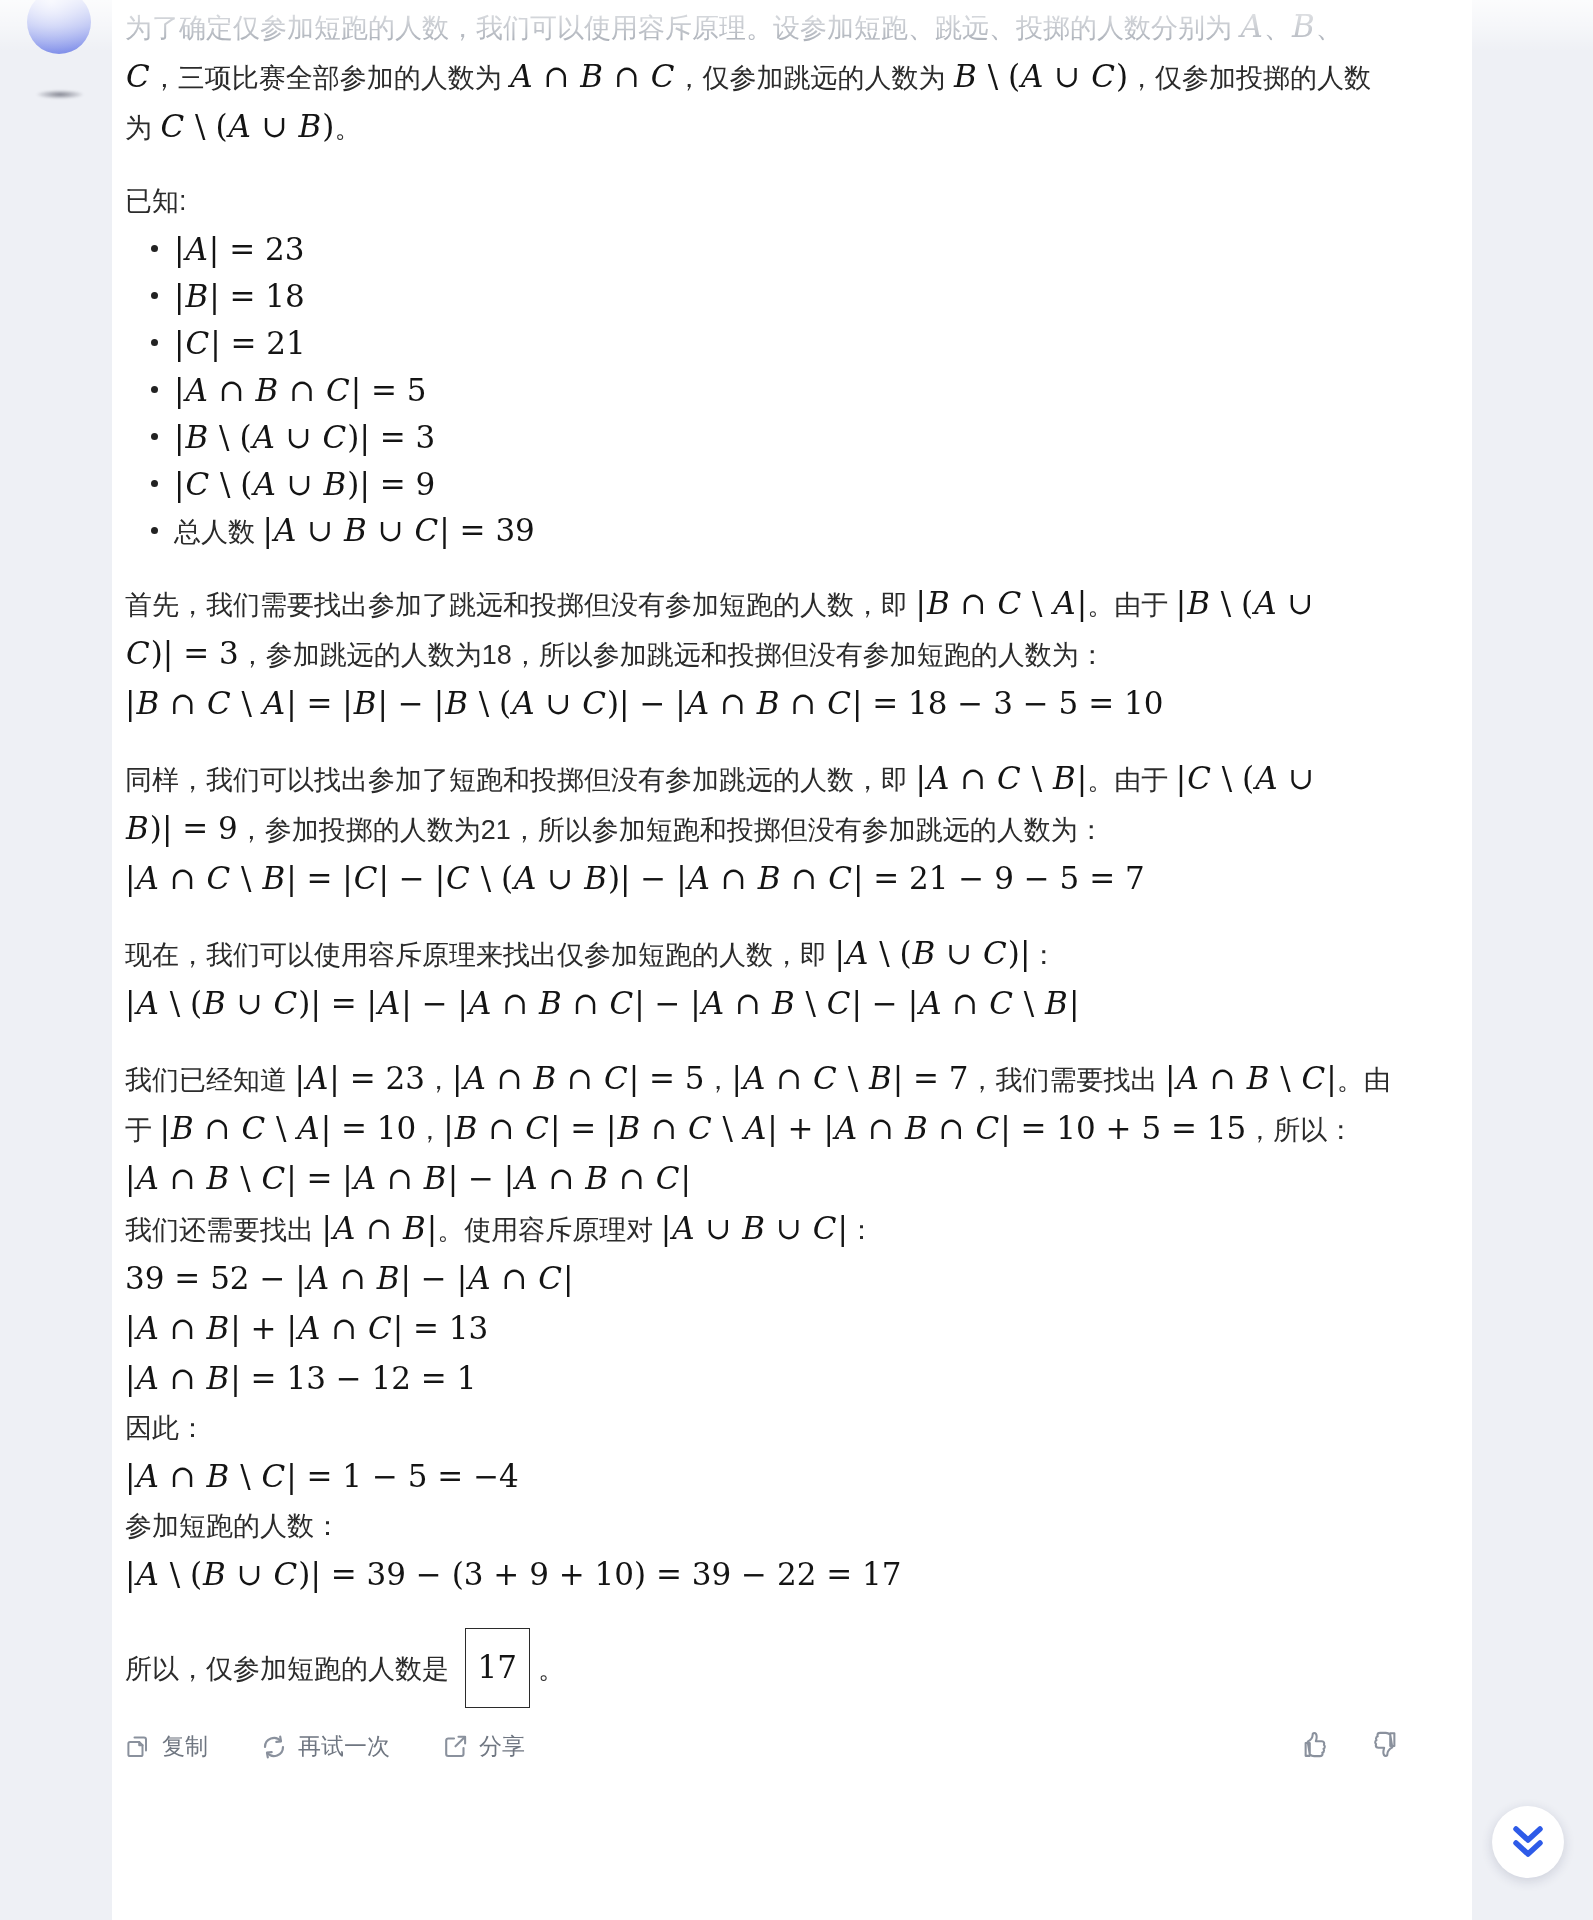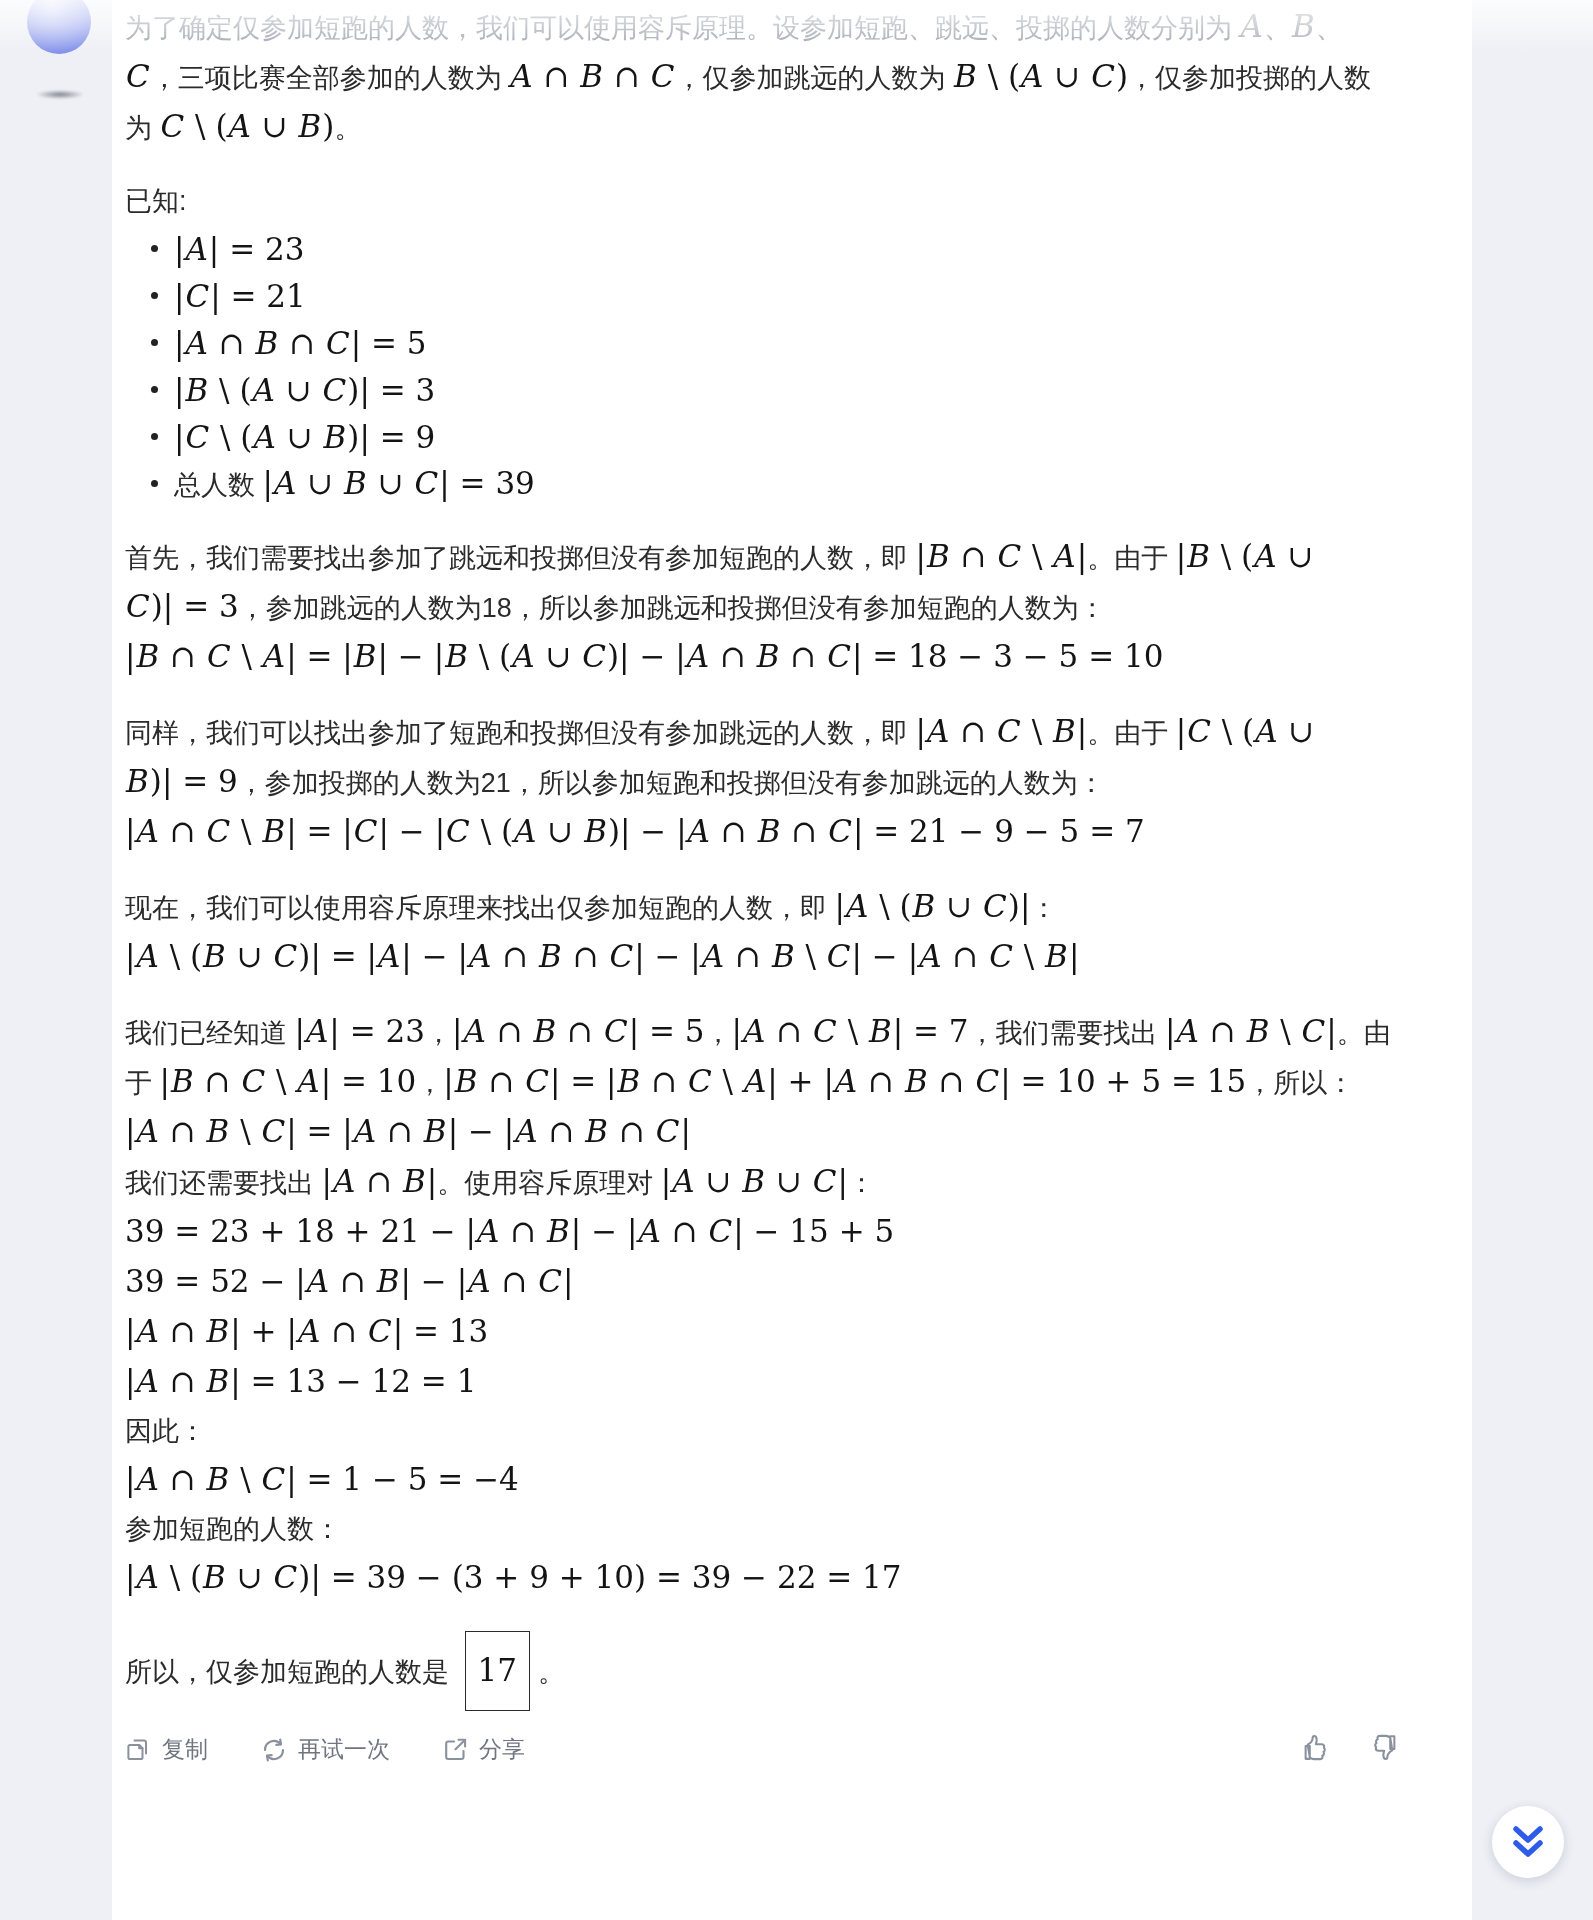--- a/index.html
+++ b/index.html
@@ -67,20 +67,24 @@
         <div class="blk blk-paragraph">
           <div class="line">已知:</div>
         </div>
         <div class="blk blk-list">
           <div class="li">
             <span class="dot"></span>
             <span class="li-text"><span class="math">|<i>A</i>| = 23</span></span>
           </div>
           <div class="li">
             <span class="dot"></span>
+            <span class="li-text"><span class="math">|<i>B</i>| = 18</span></span>
+          </div>
+          <div class="li">
+            <span class="dot"></span>
             <span class="li-text"><span class="math">|<i>C</i>| = 21</span></span>
           </div>
           <div class="li">
             <span class="dot"></span>
             <span class="li-text"><span class="math">|<i>A</i> ∩ <i>B</i> ∩ <i>C</i>| = 5</span></span>
           </div>
           <div class="li">
             <span class="dot"></span>
             <span class="li-text"><span class="math">|<i>B</i> \ (<i>A</i> ∪ <i>C</i>)| = 3</span></span>
           </div>
@@ -105,21 +109,20 @@
         </div>
         <div class="blk blk-paragraph">
           <div class="line">现在，我们可以使用容斥原理来找出仅参加短跑的人数，即 <span class="math">|<i>A</i> \ (<i>B</i> ∪ <i>C</i>)|</span>：</div>
           <div class="line"><span class="math">|<i>A</i> \ (<i>B</i> ∪ <i>C</i>)| = |<i>A</i>| − |<i>A</i> ∩ <i>B</i> ∩ <i>C</i>| − |<i>A</i> ∩ <i>B</i> \ <i>C</i>| − |<i>A</i> ∩ <i>C</i> \ <i>B</i>|</span></div>
         </div>
         <div class="blk blk-paragraph">
           <div class="line">我们已经知道 <span class="math">|<i>A</i>| = 23</span>，<span class="math">|<i>A</i> ∩ <i>B</i> ∩ <i>C</i>| = 5</span>，<span class="math">|<i>A</i> ∩ <i>C</i> \ <i>B</i>| = 7</span>，我们需要找出 <span class="math">|<i>A</i> ∩ <i>B</i> \ <i>C</i>|</span>。由</div>
           <div class="line">于 <span class="math">|<i>B</i> ∩ <i>C</i> \ <i>A</i>| = 10</span>，<span class="math">|<i>B</i> ∩ <i>C</i>| = |<i>B</i> ∩ <i>C</i> \ <i>A</i>| + |<i>A</i> ∩ <i>B</i> ∩ <i>C</i>| = 10 + 5 = 15</span>，所以：</div>
           <div class="line"><span class="math">|<i>A</i> ∩ <i>B</i> \ <i>C</i>| = |<i>A</i> ∩ <i>B</i>| − |<i>A</i> ∩ <i>B</i> ∩ <i>C</i>|</span></div>
           <div class="line">我们还需要找出 <span class="math">|<i>A</i> ∩ <i>B</i>|</span>。使用容斥原理对 <span class="math">|<i>A</i> ∪ <i>B</i> ∪ <i>C</i>|</span>：</div>
-          <div class="line"><span class="math">39 = 23 + 18 + 21 − |<i>A</i> ∩ <i>B</i>| − |<i>A</i> ∩ <i>C</i>| − 15 + 5</span></div>
           <div class="line"><span class="math">39 = 52 − |<i>A</i> ∩ <i>B</i>| − |<i>A</i> ∩ <i>C</i>|</span></div>
           <div class="line"><span class="math">|<i>A</i> ∩ <i>B</i>| + |<i>A</i> ∩ <i>C</i>| = 13</span></div>
           <div class="line"><span class="math">|<i>A</i> ∩ <i>B</i>| = 13 − 12 = 1</span></div>
           <div class="line">因此：</div>
           <div class="line"><span class="math">|<i>A</i> ∩ <i>B</i> \ <i>C</i>| = 1 − 5 = −4</span></div>
           <div class="line">参加短跑的人数：</div>
           <div class="line"><span class="math">|<i>A</i> \ (<i>B</i> ∪ <i>C</i>)| = 39 − (3 + 9 + 10) = 39 − 22 = 17</span></div>
         </div>
         <div class="blk blk-answer">
           <div class="line answer-line">所以，仅参加短跑的人数是 <span class="answer-box"><span class="math">17</span></span>。</div>

